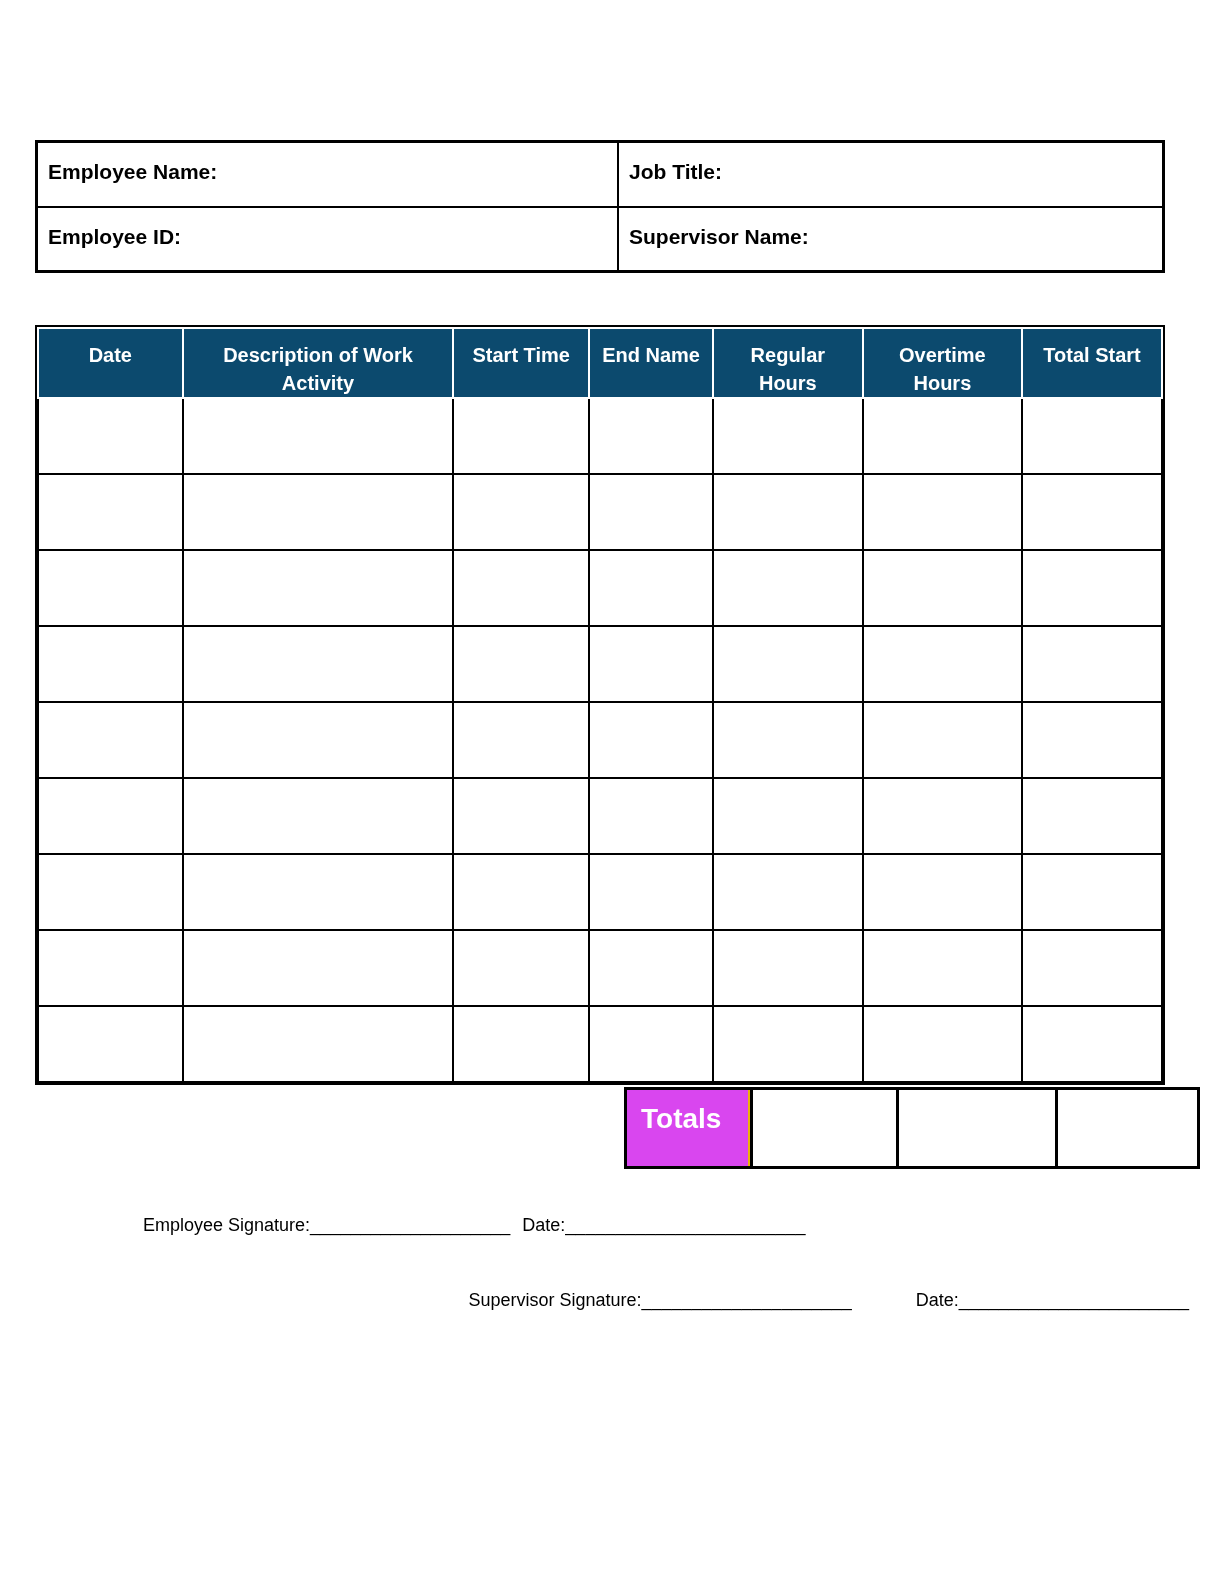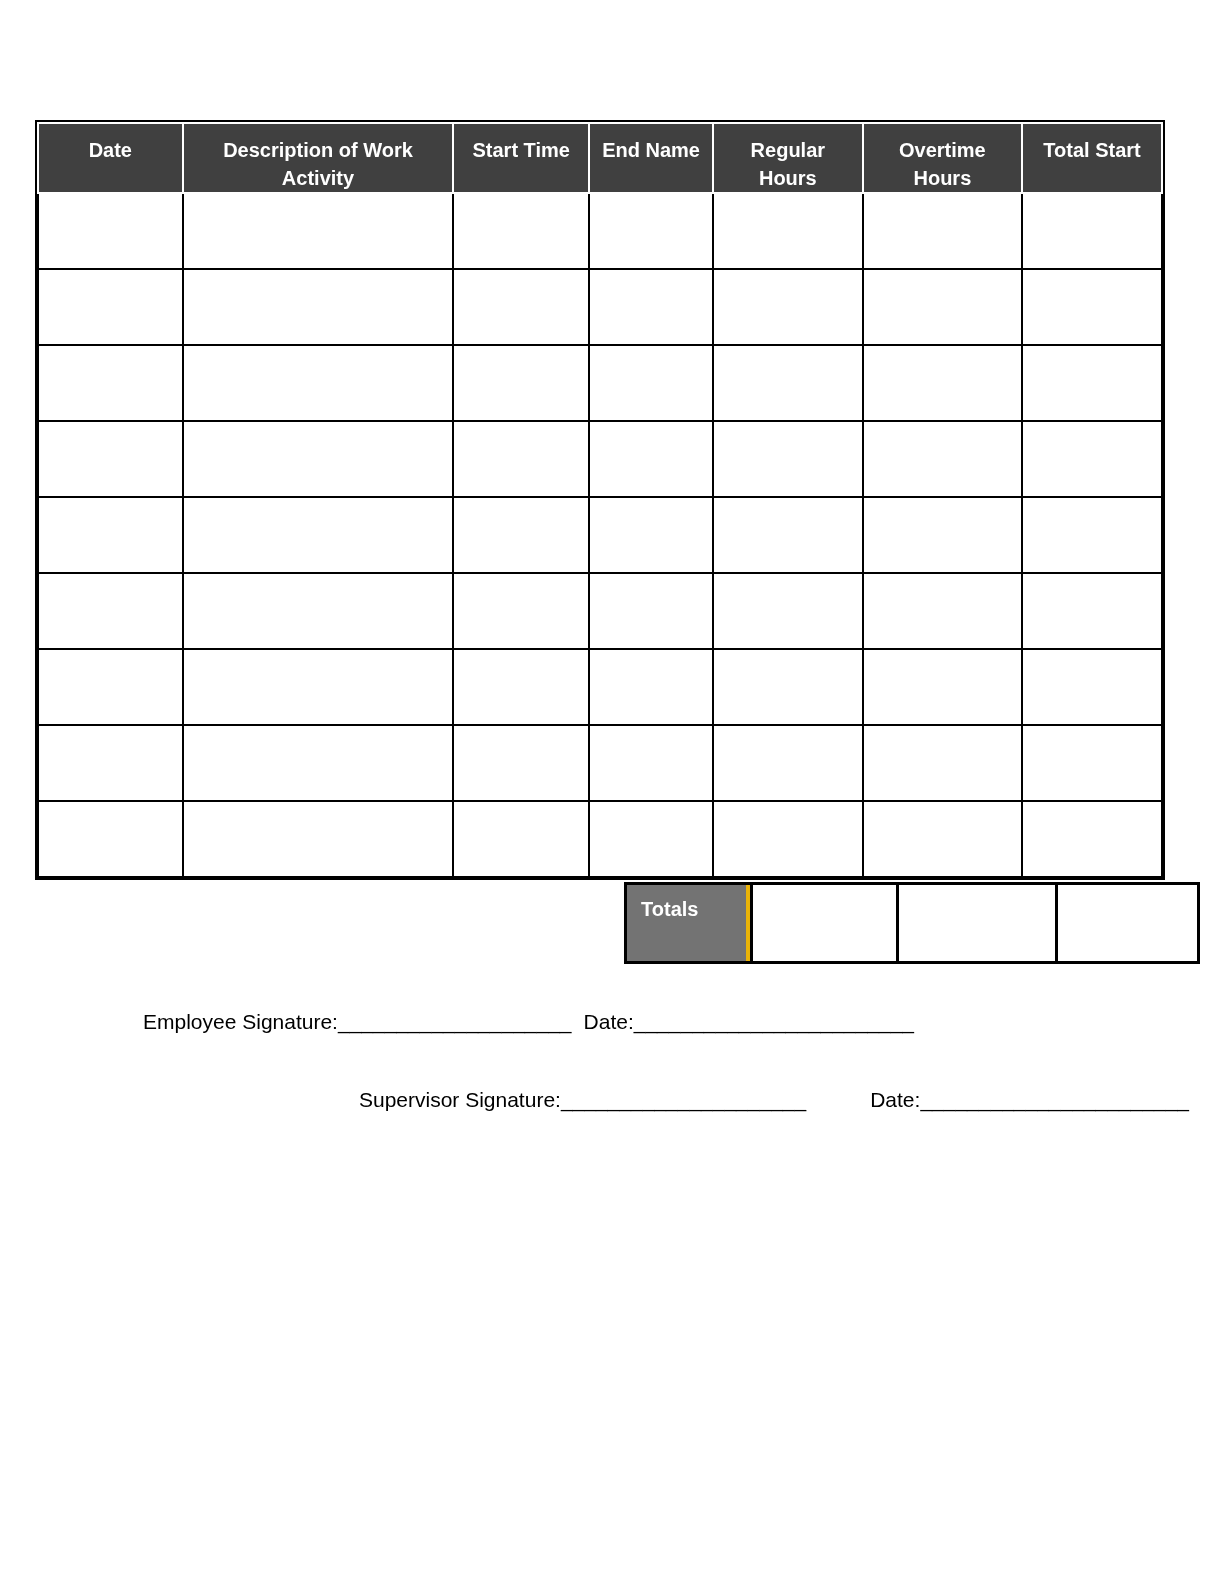--- a/index.html
+++ b/index.html
@@ -61,21 +61,21 @@
     margin-top: 52px;
     width: 1130px;
     border: 2px solid #000;
   }
   .log-table {
     width: 100%;
     border-collapse: collapse;
     table-layout: fixed;
   }
   .log-table th {
-    background: #404040;
+    background: #0c4a6e;
     color: #fff;
     border: 2px solid #fff;
     height: 68px;
     vertical-align: top;
     padding-top: 12px;
     font-size: 20px;
     font-weight: bold;
     line-height: 1.4;
     text-align: center;
   }
@@ -91,50 +91,62 @@
   .totals-strip {
     margin-top: 2px;
     margin-left: calc(35px + 1130px * 0.4903);
     width: calc(1130px * 0.5097);
     height: 82px;
     border: 3px solid #000;
     display: flex;
   }
   .totals-label-cell {
     width: 21.66%;
-    background: #737373;
+    background: #d946ef;
     color: #fff;
-    font-size: 20px;
+    font-size: 28px;
     font-weight: bold;
     padding: 13px 0 0 14px;
-    border-right: 4px solid #eab308;
+    border-right: 2px solid #eab308;
   }
   .totals-cell { background: #fff; }
   .totals-cell.c1 { width: 26.10%; border-left: 3px solid #000; border-right: 3px solid #000; }
   .totals-cell.c2 { width: 27.85%; border-right: 3px solid #000; }
   .totals-cell.c3 { width: 24.39%; }
 
   
   .sig-row {
     margin-left: 108px;
-    font-size: 21px;
+    font-size: 18px;
     white-space: pre;
   }
   .sig-row.employee   { margin-top: 46px; }
   .sig-row.supervisor { margin-top: 54px; text-align: right; }
   .sig-line { letter-spacing: 0; }
   .date-label.gap-small { margin-left: 12px; }
   .date-label.gap-large { margin-left: 64px; }
 </style>
 </head>
 <body>
 
 <div class="page">
 
 
+  <table class="info-table">
+    <tbody>
+      <tr>
+        <td class="col-left">Employee Name:</td>
+        <td class="col-right">Job Title:</td>
+      </tr>
+      <tr>
+        <td class="col-left">Employee ID:</td>
+        <td class="col-right">Supervisor Name:</td>
+      </tr>
+    </tbody>
+  </table>
 
   <div class="log-frame">
     <table class="log-table">
       <colgroup>
         <col style="width:12.87%">
         <col style="width:24.08%">
         <col style="width:12.08%">
         <col style="width:11.03%">
         <col style="width:13.31%">
         <col style="width:14.19%">

